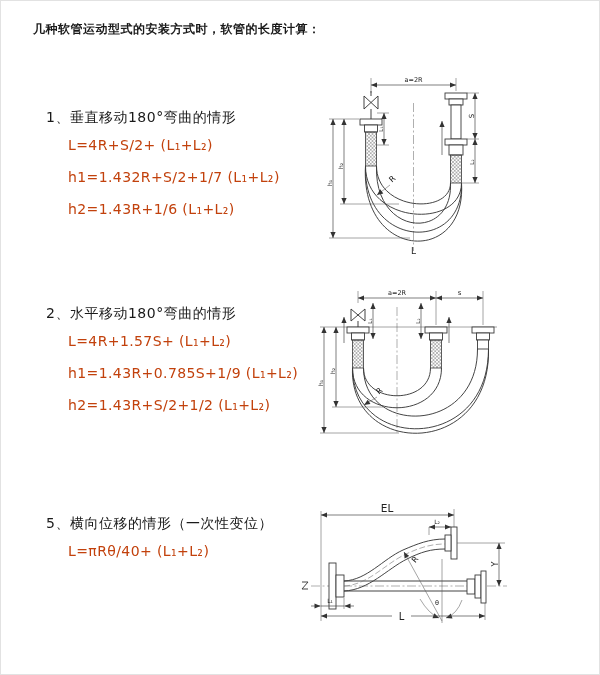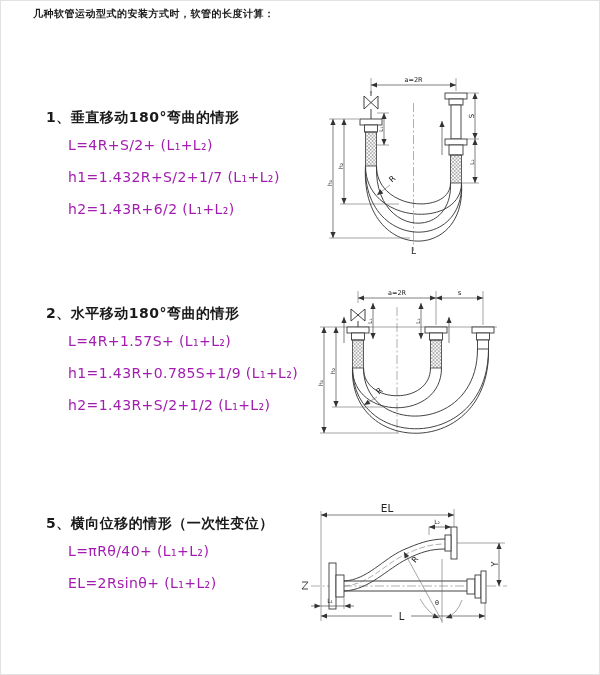--- a/index.html
+++ b/index.html
@@ -1,23 +1,23 @@
 <!DOCTYPE html>
 <html><head>
 <meta charset="utf-8">
 <style>
   html,body{margin:0;padding:0;background:#fff;}
   .page{position:relative;width:600px;height:675px;background:#fff;overflow:hidden;
         border:1px solid #e2e2e2;box-sizing:border-box;
         font-family:"DejaVu Sans","Liberation Sans",sans-serif;color:#1a1a1a;}
-  .title{position:absolute;left:32px;top:6px;font-size:10px;font-weight:bold;letter-spacing:.5px;}
+  .title{position:absolute;left:32px;top:20px;font-size:12px;font-weight:bold;letter-spacing:.5px;}
   .section{position:absolute;left:45px;}
-  .sec-heading{font-size:14px;font-weight:bold;height:20px;letter-spacing:.5px;}
+  .sec-heading{font-size:14px;font-weight:normal;height:20px;letter-spacing:.5px;}
   .formula{height:32px;display:flex;align-items:center;padding-left:22px;
-           font-size:14px;letter-spacing:.4px;color:#a21caf;}
+           font-size:14px;letter-spacing:.4px;color:#c2410c;}
   svg{position:absolute;overflow:visible;}
   svg text{fill:#222;font-family:"DejaVu Sans","Liberation Sans",sans-serif;}
   .dln{stroke:#474747;stroke-width:.7;fill:none;}
   .thin{stroke:#5a5a5a;stroke-width:.55;fill:none;}
   .dwg{stroke:#3a3a3a;stroke-width:.95;fill:none;}
   .cl{stroke:#787878;stroke-width:.6;stroke-dasharray:9 2.5 2 2.5;fill:none;}
   .hcl{stroke:#787878;stroke-width:.6;stroke-dasharray:6 2.5;fill:none;}
   .part{fill:#fff;stroke:#3a3a3a;stroke-width:.9;}
   .braid{fill:url(#hx);stroke:#3a3a3a;stroke-width:.8;}
 </style>
@@ -25,34 +25,33 @@
 <body>
 
 <div class="page">
 
   <div class="title">几种软管运动型式的安装方式时，软管的长度计算：</div>
 
   <div class="section" style="top:108px">
     <div class="sec-heading">1、垂直移动180°弯曲的情形</div>
     <div class="formula">L=4R+S/2+ (L₁+L₂)</div>
     <div class="formula">h1=1.432R+S/2+1/7 (L₁+L₂)</div>
-    <div class="formula">h2=1.43R+6/2 (L₁+L₂)</div>
+    <div class="formula">h2=1.43R+1/6 (L₁+L₂)</div>
   </div>
 
   <div class="section" style="top:304px">
     <div class="sec-heading">2、水平移动180°弯曲的情形</div>
     <div class="formula">L=4R+1.57S+ (L₁+L₂)</div>
     <div class="formula">h1=1.43R+0.785S+1/9 (L₁+L₂)</div>
     <div class="formula">h2=1.43R+S/2+1/2 (L₁+L₂)</div>
   </div>
 
   <div class="section" style="top:514px">
     <div class="sec-heading">5、横向位移的情形（一次性变位）</div>
     <div class="formula">L=πRθ/40+ (L₁+L₂)</div>
-    <div class="formula">EL=2Rsinθ+ (L₁+L₂)</div>
   </div>
 
   <svg style="left:312px;top:70px" width="280" height="190" viewBox="0 0 280 190">
     <defs>
       <marker id="arr" markerWidth="7" markerHeight="6" refX="6.5" refY="3" orient="auto-start-reverse" markerUnits="userSpaceOnUse">
         <path d="M0.5,0.4 L6.5,3 L0.5,5.6 z" fill="#333"></path>
       </marker>
       <pattern id="hx" width="3.5" height="3.5" patternUnits="userSpaceOnUse">
         <path d="M0,0 L3.5,3.5 M3.5,0 L0,3.5" stroke="#707070" stroke-width="0.5"></path>
       </pattern>

